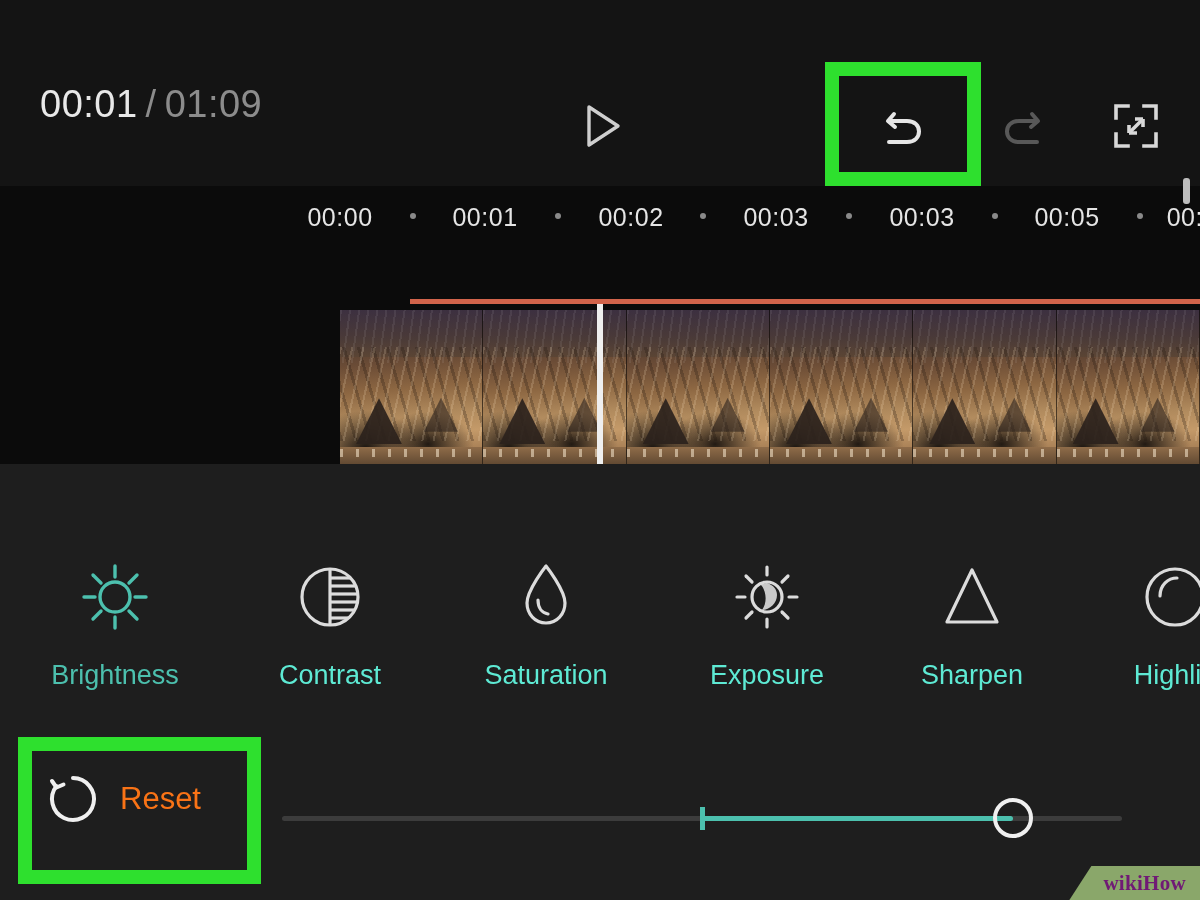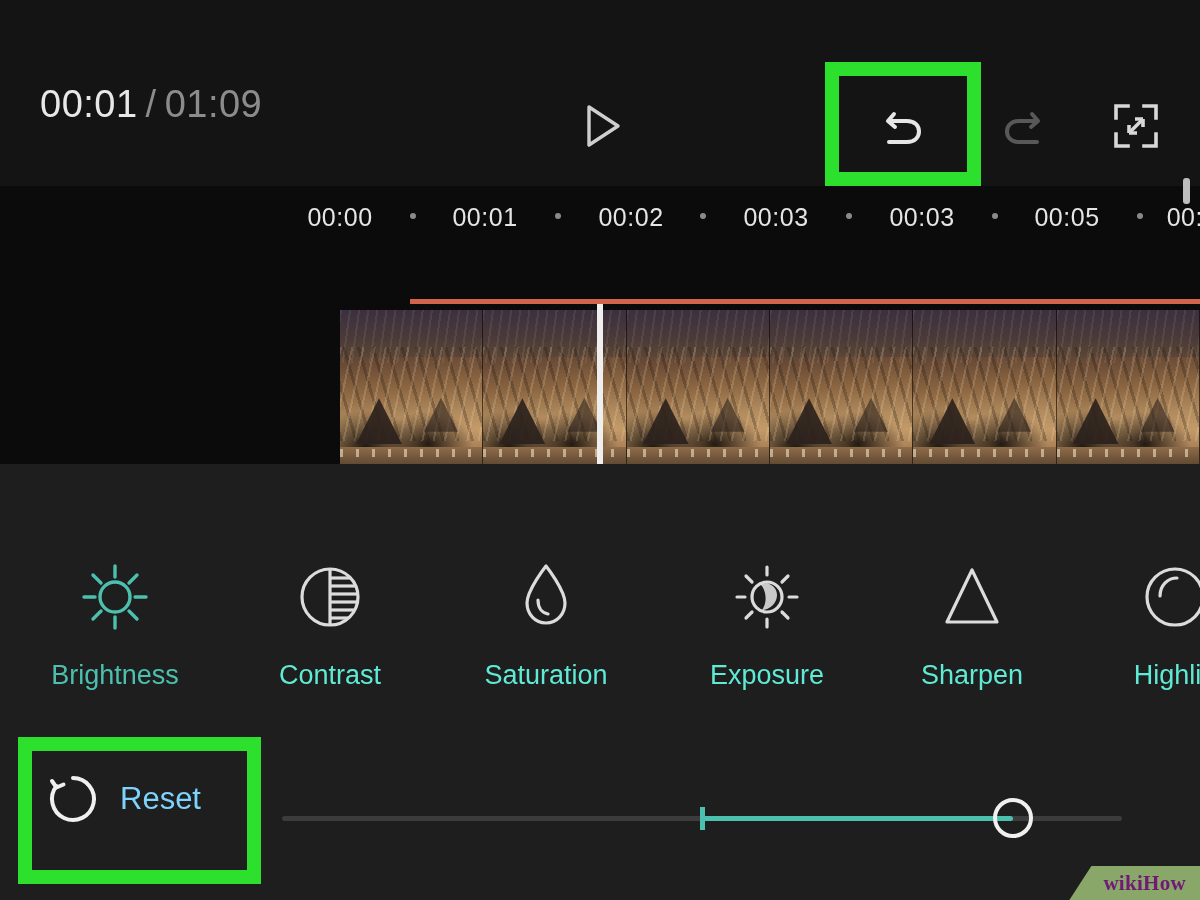--- a/index.html
+++ b/index.html
@@ -123,21 +123,21 @@
   
   .panel{position:absolute;left:0;top:464px;width:1200px;height:436px;background:#1e1e1e;}
   .adjust-row{position:absolute;left:0;top:94px;width:1200px;height:160px;}
   .adj-item{position:absolute;top:0;width:200px;text-align:center;}
   .adj-icon{height:78px;display:flex;align-items:center;justify-content:center;}
   .adj-label{margin-top:24px;font-size:27px;color:#5eead4;white-space:nowrap;}
   .adj-item.active .adj-label{color:#4cc0ae;}
 
   
   .reset-btn{position:absolute;left:46px;top:772px;display:flex;align-items:center;gap:20px;}
-  .reset-label{font-size:31px;color:#7dd3fc;}
+  .reset-label{font-size:31px;color:#f97316;}
 
   .slider{position:absolute;left:282px;top:816px;width:840px;height:6px;}
   .sl-track{position:absolute;left:0;top:0;width:100%;height:5px;background:#3c3c3c;border-radius:3px;}
   .sl-fill{position:absolute;left:50%;top:0;width:37%;height:5px;background:#4cc0ae;border-radius:3px;}
   .sl-tick{position:absolute;left:50%;top:-9px;width:5px;height:23px;background:#4cc0ae;transform:translateX(-2px);}
   .sl-thumb{
     position:absolute;left:87%;top:-18px;width:40px;height:40px;border-radius:50%;
     border:4px solid #f0f0f0;box-sizing:border-box;background:transparent;transform:translateX(-20px);
   }
 

